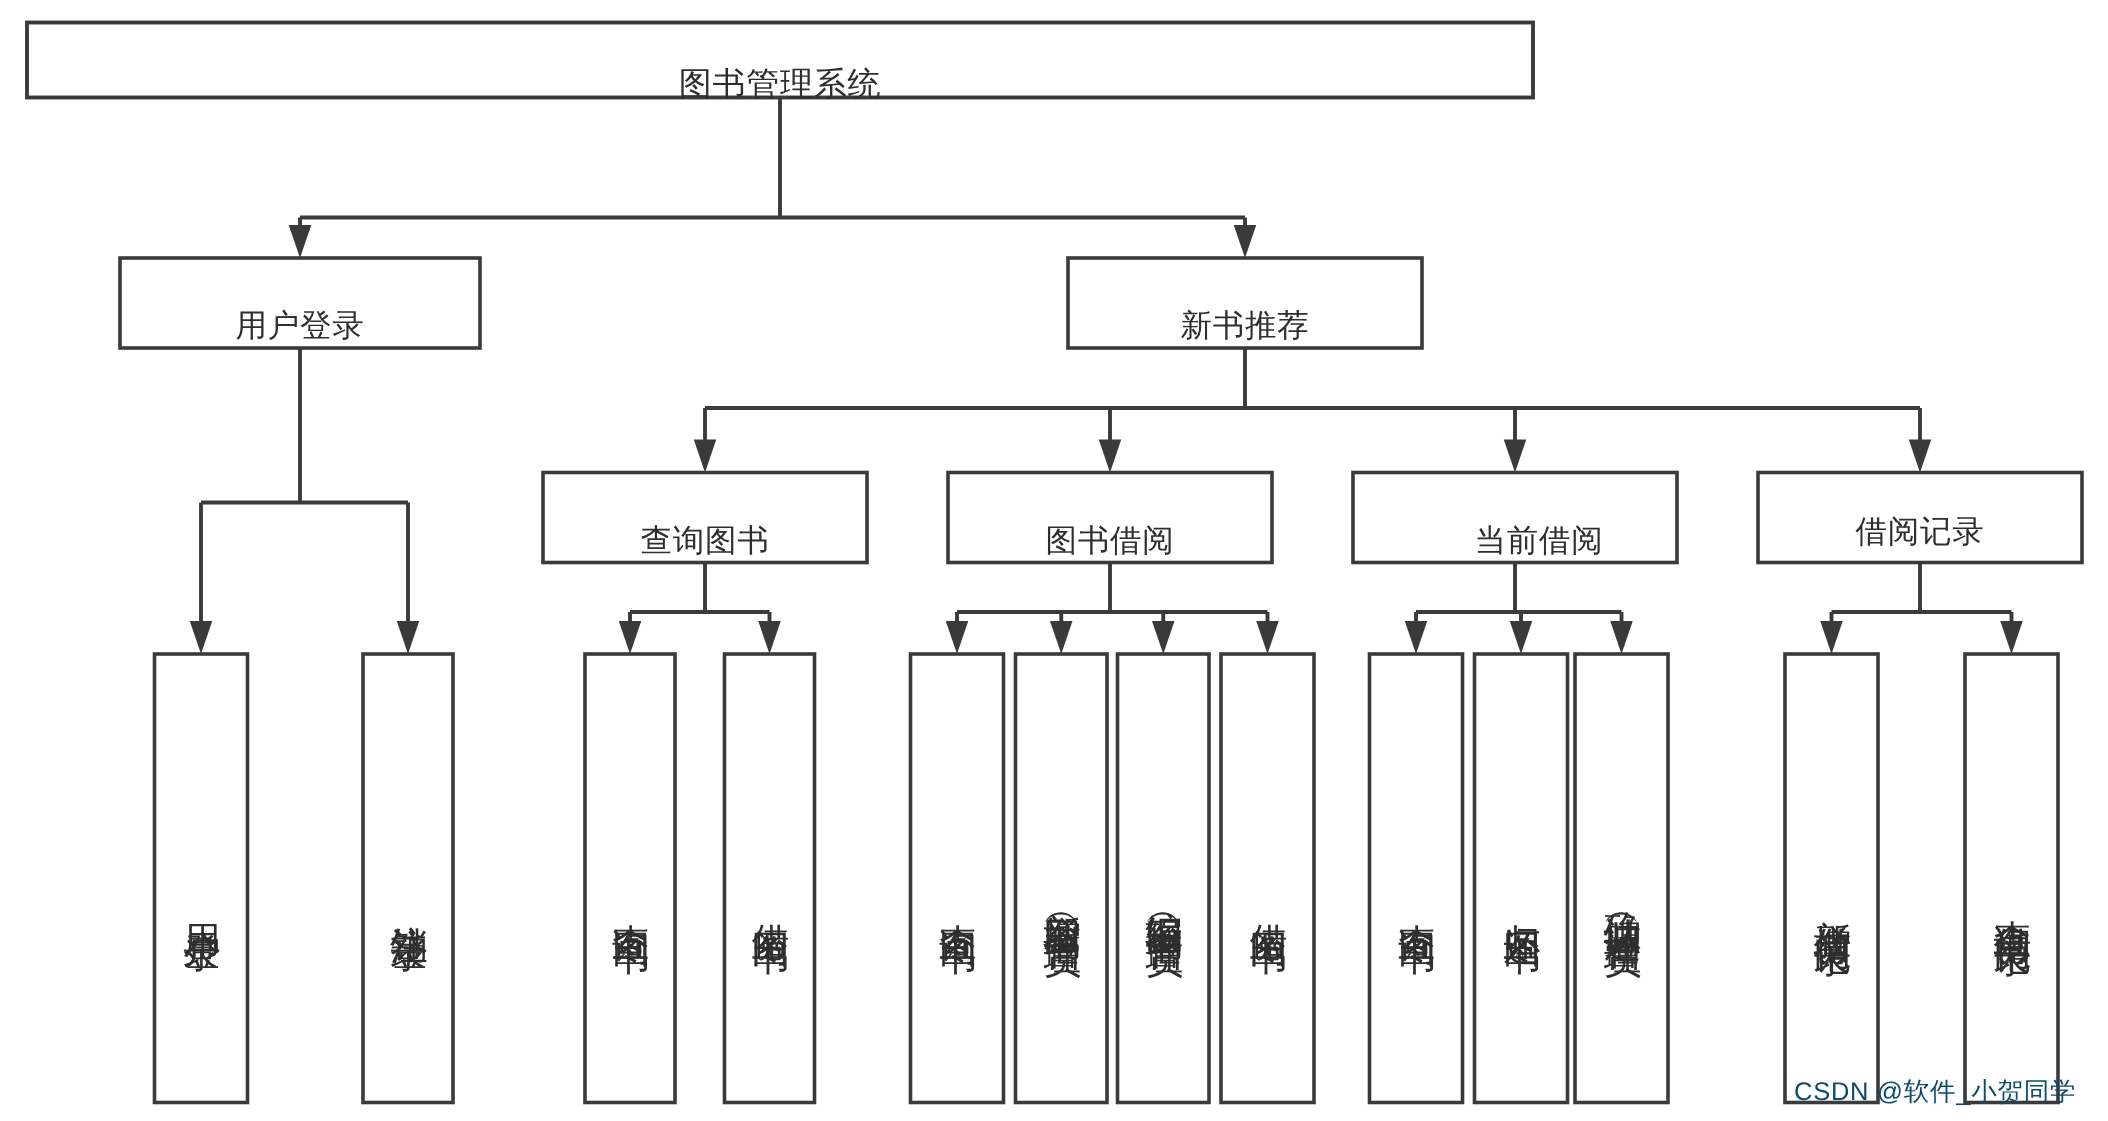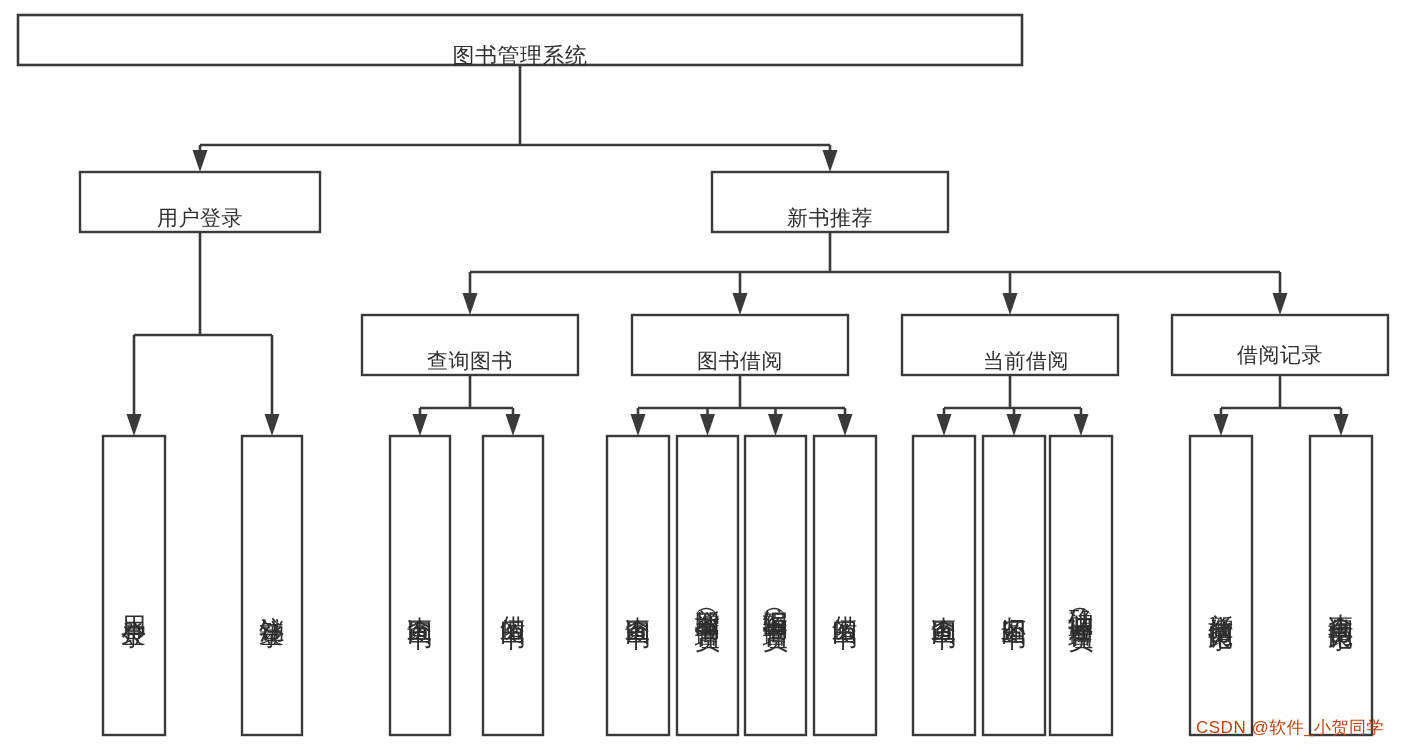--- a/index.html
+++ b/index.html
@@ -67,21 +67,21 @@
   .label-v {
     writing-mode: vertical-rl;
     text-orientation: upright;
     font-size: 25px;
     letter-spacing: 3px;
     line-height: 1.05;
     white-space: nowrap;
   }
   .watermark {
     position: absolute;
-    color: #c2410c;
+    color: #0c4a6e;
     font-size: 17px;
     font-family: "Liberation Sans", "DejaVu Sans", sans-serif;
     white-space: nowrap;
     letter-spacing: 0.5px;
   }
 </style>
 </head>
 <body>
 
 <div id="diagram-root">

